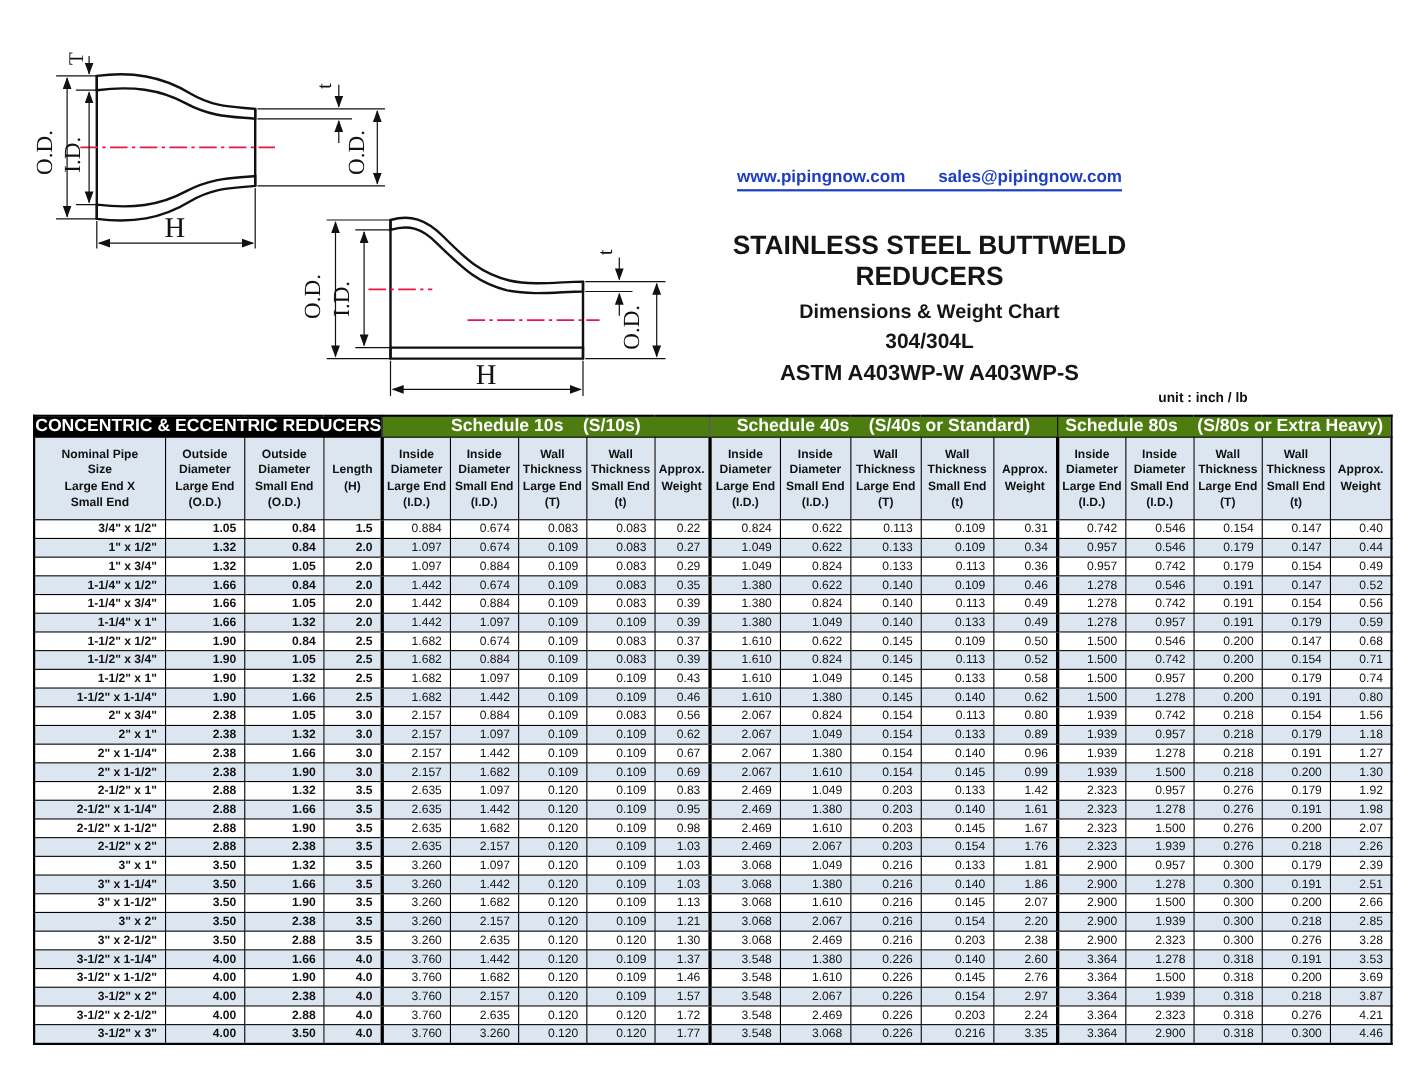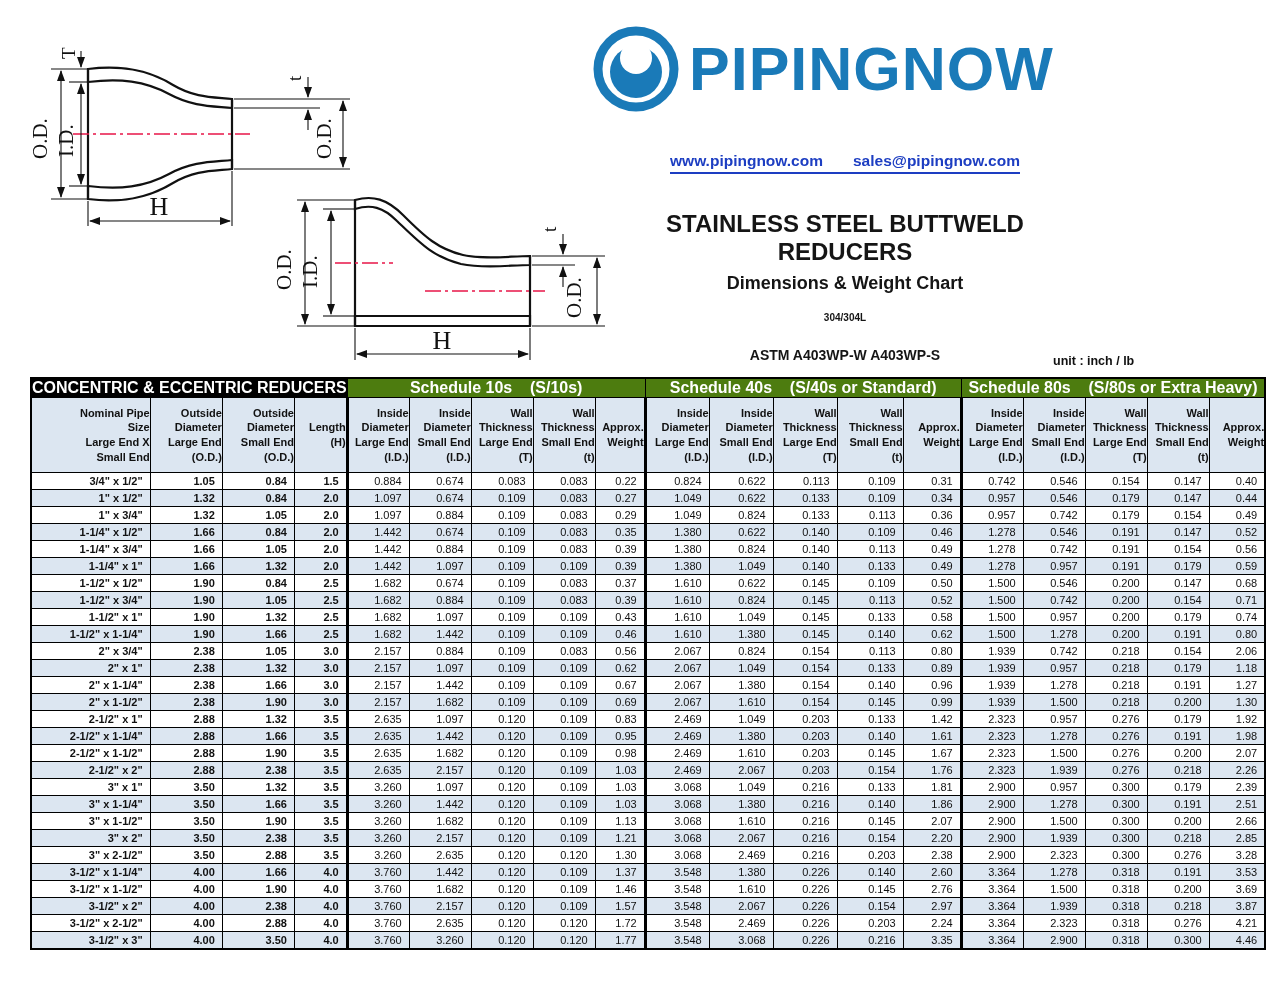--- a/index.html
+++ b/index.html
@@ -17,44 +17,44 @@
   
   .contact { position:absolute; left:600px; top:152px; width:490px; text-align:center; font-size:15.5px; font-weight:bold; }
   .uw { display:inline-block; border-bottom:2px solid #1d3ec2; padding-bottom:2px; }
   .contact a { color:#1d3ec2; text-decoration:none; }
   .contact .gap { display:inline-block; width:30px; }
 
   
   .titleblock { position:absolute; left:600px; top:210px; width:490px; text-align:center; color:#151515; }
   .t1 { font-size:24px; font-weight:bold; }
   .t2 { font-size:18px; font-weight:bold; margin-top:7px; }
-  .t3 { font-size:10px; font-weight:bold; margin-top:18px; }
+  .t3 { font-size:19px; font-weight:bold; margin-top:6px; }
   .t4 { font-size:14.5px; font-weight:bold; margin-top:6px; }
-  .t5 { font-size:14px; font-weight:bold; margin-top:24px; }
+  .t5 { font-size:20px; font-weight:bold; margin-top:6px; }
 
   .unit-note { position:absolute; left:1053px; top:354px; font-size:12.5px; font-weight:bold; }
 
   
   .diagram1 { position:absolute; left:25px; top:23px; width:330px; height:212px; }
   .diagram2 { position:absolute; left:275px; top:188px; width:335px; height:180px; }
   .dline { stroke:#111; stroke-width:1.1; }
   .dwall { stroke:#111; stroke-width:2.2; fill:none; }
   .dlabel { font-family:"Liberation Serif", serif; font-size:21px; fill:#111; }
   .dlabel-sm { font-family:"Liberation Serif", serif; font-size:19px; fill:#111; }
   .dlabel-h { font-family:"Liberation Serif", serif; font-size:26px; fill:#111; }
   .cline { stroke:#e81648; stroke-width:1.6; stroke-dasharray:16 4 3 4; fill:none; }
 
   
   .chart { position:absolute; left:30px; top:377px; border-collapse:collapse; table-layout:fixed; border:2px solid #000; }
   .chart th, .chart td { border:1px solid #000; overflow:hidden; padding:0; }
   .grp { height:18px; font-size:16px; font-weight:bold; color:#fff; text-align:center; white-space:pre;margin-top:20px; }
   .grp-black { background:#000; }
   .grp-blue { background:#4d7c0f; border-left:4px solid #fff; }
   .colhead {
-    background:#dce6f1; font-size:11px; font-weight:bold; text-align:right;
+    background:#dce6f1; font-size:11px; font-weight:bold; text-align:center;
     vertical-align:middle; white-space:pre-line; line-height:1.33; height:74px; border:2px solid #000;
   }
   .chart td { height:16px; font-size:11px; text-align:right; padding-right:7px; background:#fff; }
   .chart tr.alt td { background:#dce6f1; }
   .chart td.b { font-weight:bold; }
   .sepL { border-left:3px solid #000 !important; }
 </style>
 </head>
 <body>
 
@@ -136,28 +136,20 @@
       <line class="dline" x1="322" y1="70" x2="322" y2="136" marker-start="url(#ar2)" marker-end="url(#ar2)"></line>
       <line class="dline" x1="82" y1="166" x2="253" y2="166" marker-start="url(#ar2)" marker-end="url(#ar2)"></line>
     </g>
     <text class="dlabel" transform="translate(16 102) rotate(-90)">O.D.</text>
     <text class="dlabel" transform="translate(42 100) rotate(-90)">I.D.</text>
     <text class="dlabel-sm" transform="translate(281 44) rotate(-90)">t</text>
     <text class="dlabel" transform="translate(306 130) rotate(-90)">O.D.</text>
     <text class="dlabel-h" x="167" y="161" text-anchor="middle">H</text>
   </svg>
 
-  <div class="logo">
-    <svg class="logo-icon" viewBox="0 0 86 86">
-      <circle cx="43" cy="43" r="38" fill="none" stroke="#1a7ab8" stroke-width="9"></circle>
-      <circle cx="43" cy="46" r="26" fill="#1a7ab8"></circle>
-      <circle cx="43" cy="32" r="16" fill="#ffffff"></circle>
-    </svg>
-    <span class="logo-text">PIPINGNOW</span>
-  </div>
 
   <div class="contact">
     <span class="uw"><a href="#">www.pipingnow.com</a><span class="gap"></span><a href="#">sales@pipingnow.com</a></span>
   </div>
 
   <div class="titleblock">
     <div class="t1">STAINLESS STEEL BUTTWELD REDUCERS</div>
     <div class="t2">Dimensions &amp; Weight Chart</div>
     <div class="t3">304/304L</div>
     <div class="t5">ASTM A403WP-W   A403WP-S</div>
@@ -488,21 +480,21 @@
           <td class="">0.56</td>
           <td class=" sepL">2.067</td>
           <td class="">0.824</td>
           <td class="">0.154</td>
           <td class="">0.113</td>
           <td class="">0.80</td>
           <td class=" sepL">1.939</td>
           <td class="">0.742</td>
           <td class="">0.218</td>
           <td class="">0.154</td>
-          <td class="">2.06</td>
+          <td class="">1.56</td>
         </tr>
         <tr class="alt">
           <td class="b">2" x 1"</td>
           <td class="b">2.38</td>
           <td class="b">1.32</td>
           <td class="b">3.0</td>
           <td class=" sepL">2.157</td>
           <td class="">1.097</td>
           <td class="">0.109</td>
           <td class="">0.109</td>

